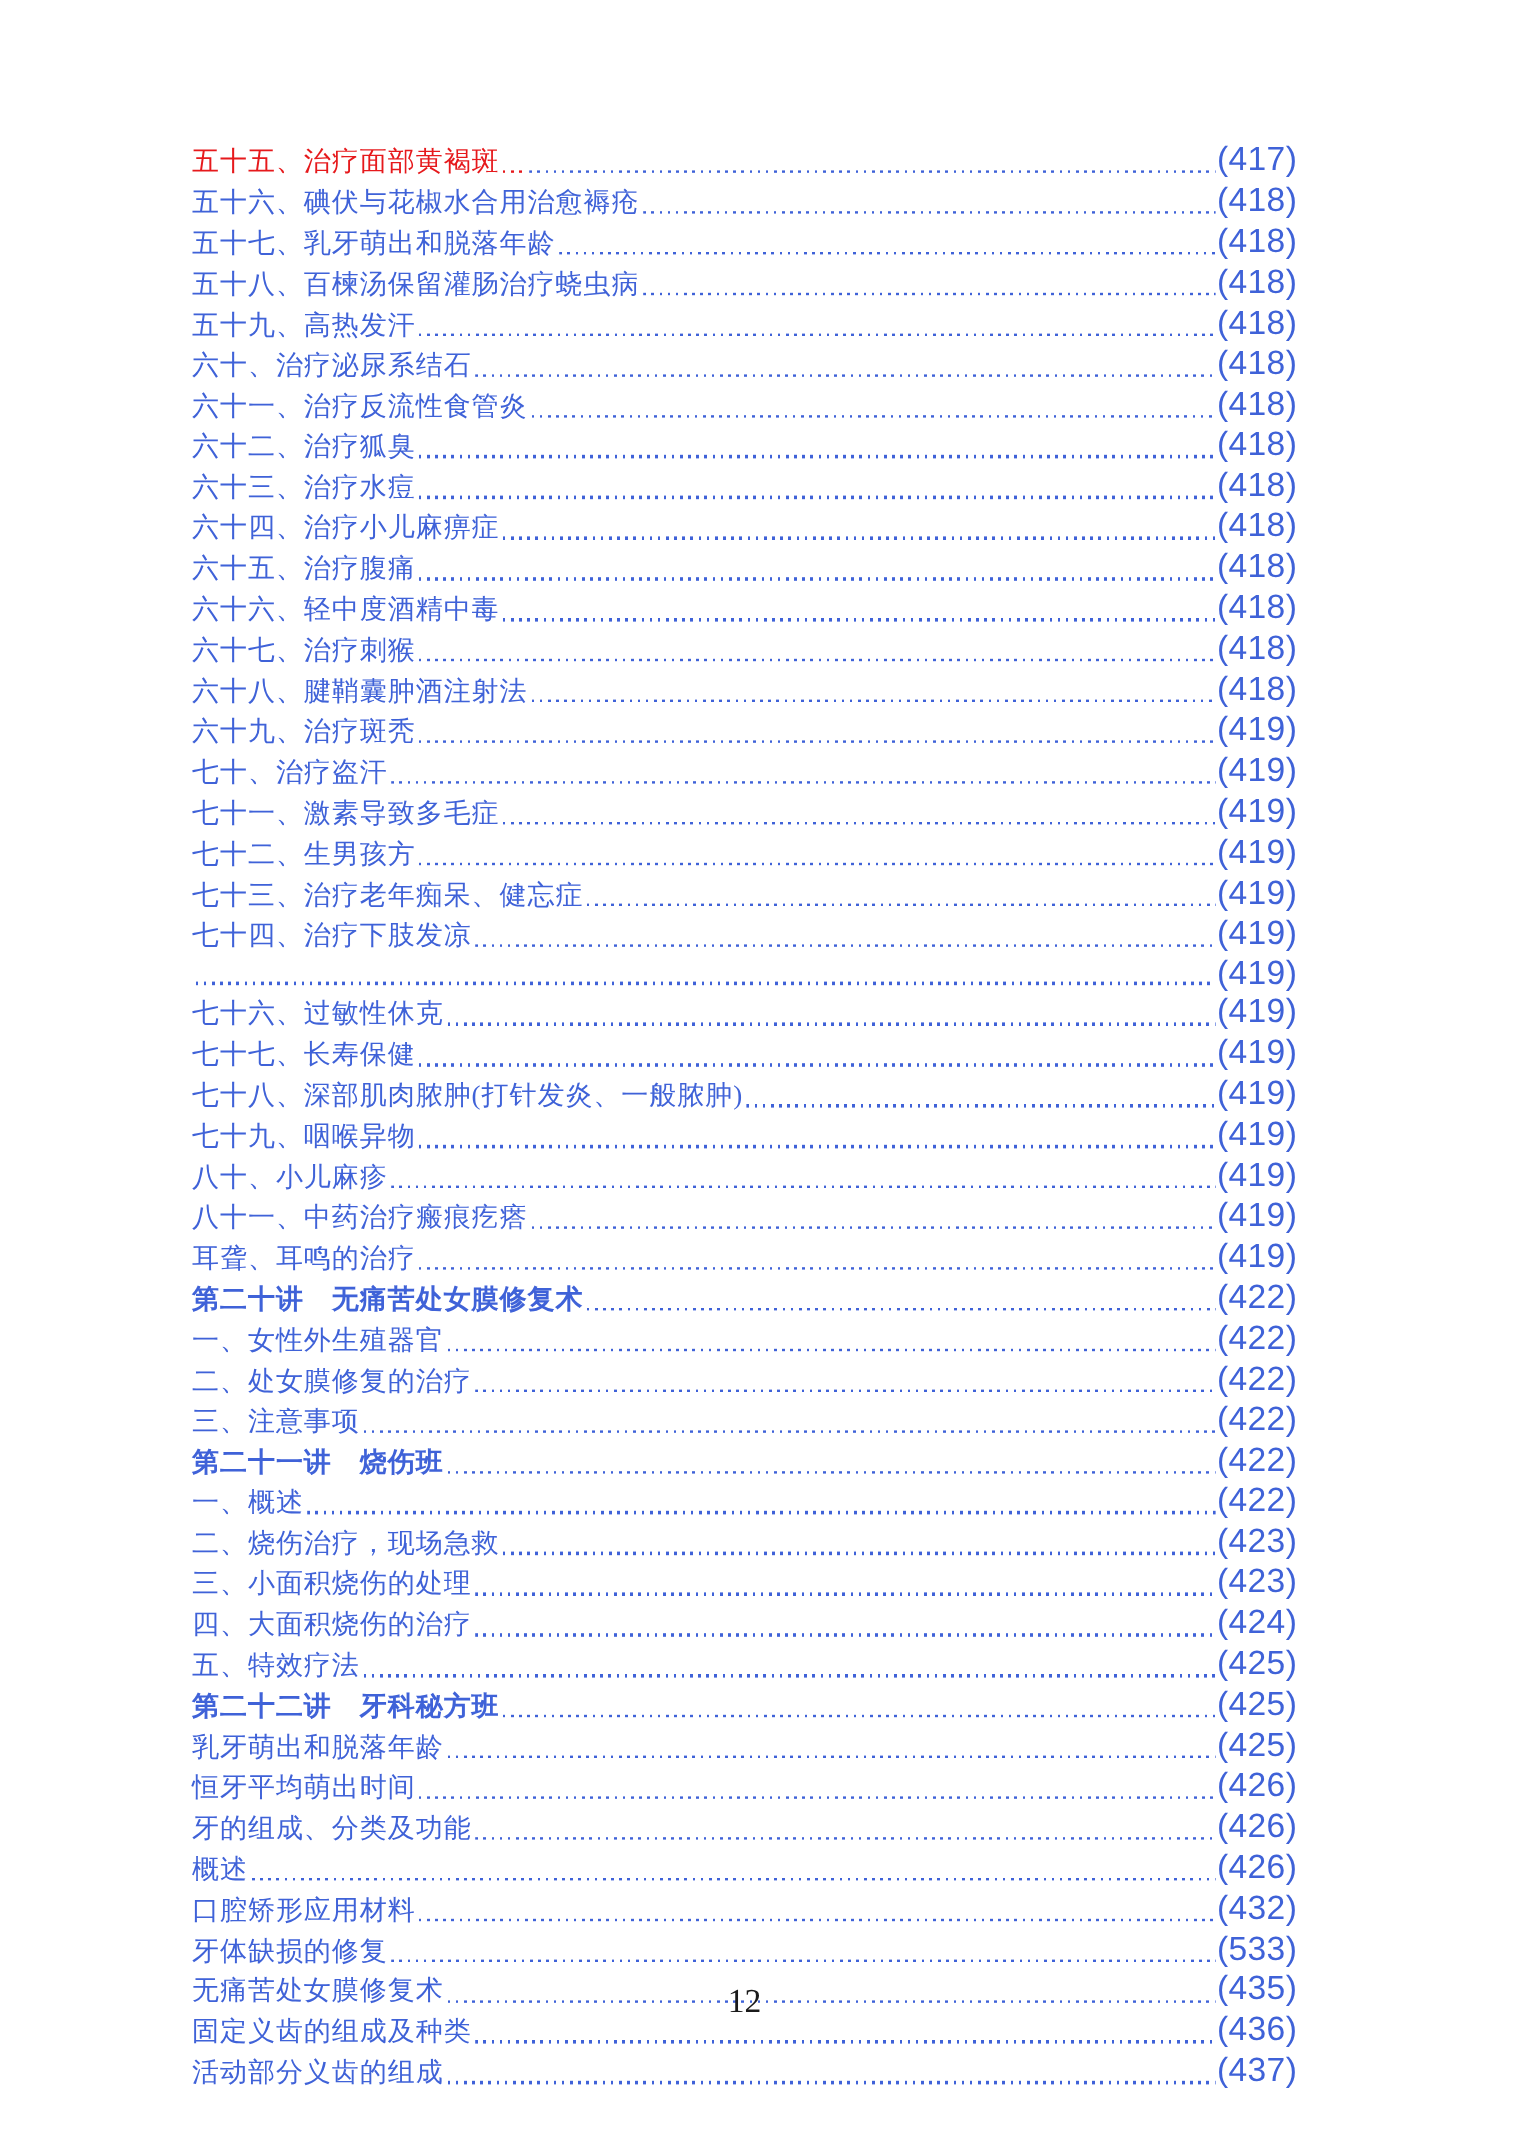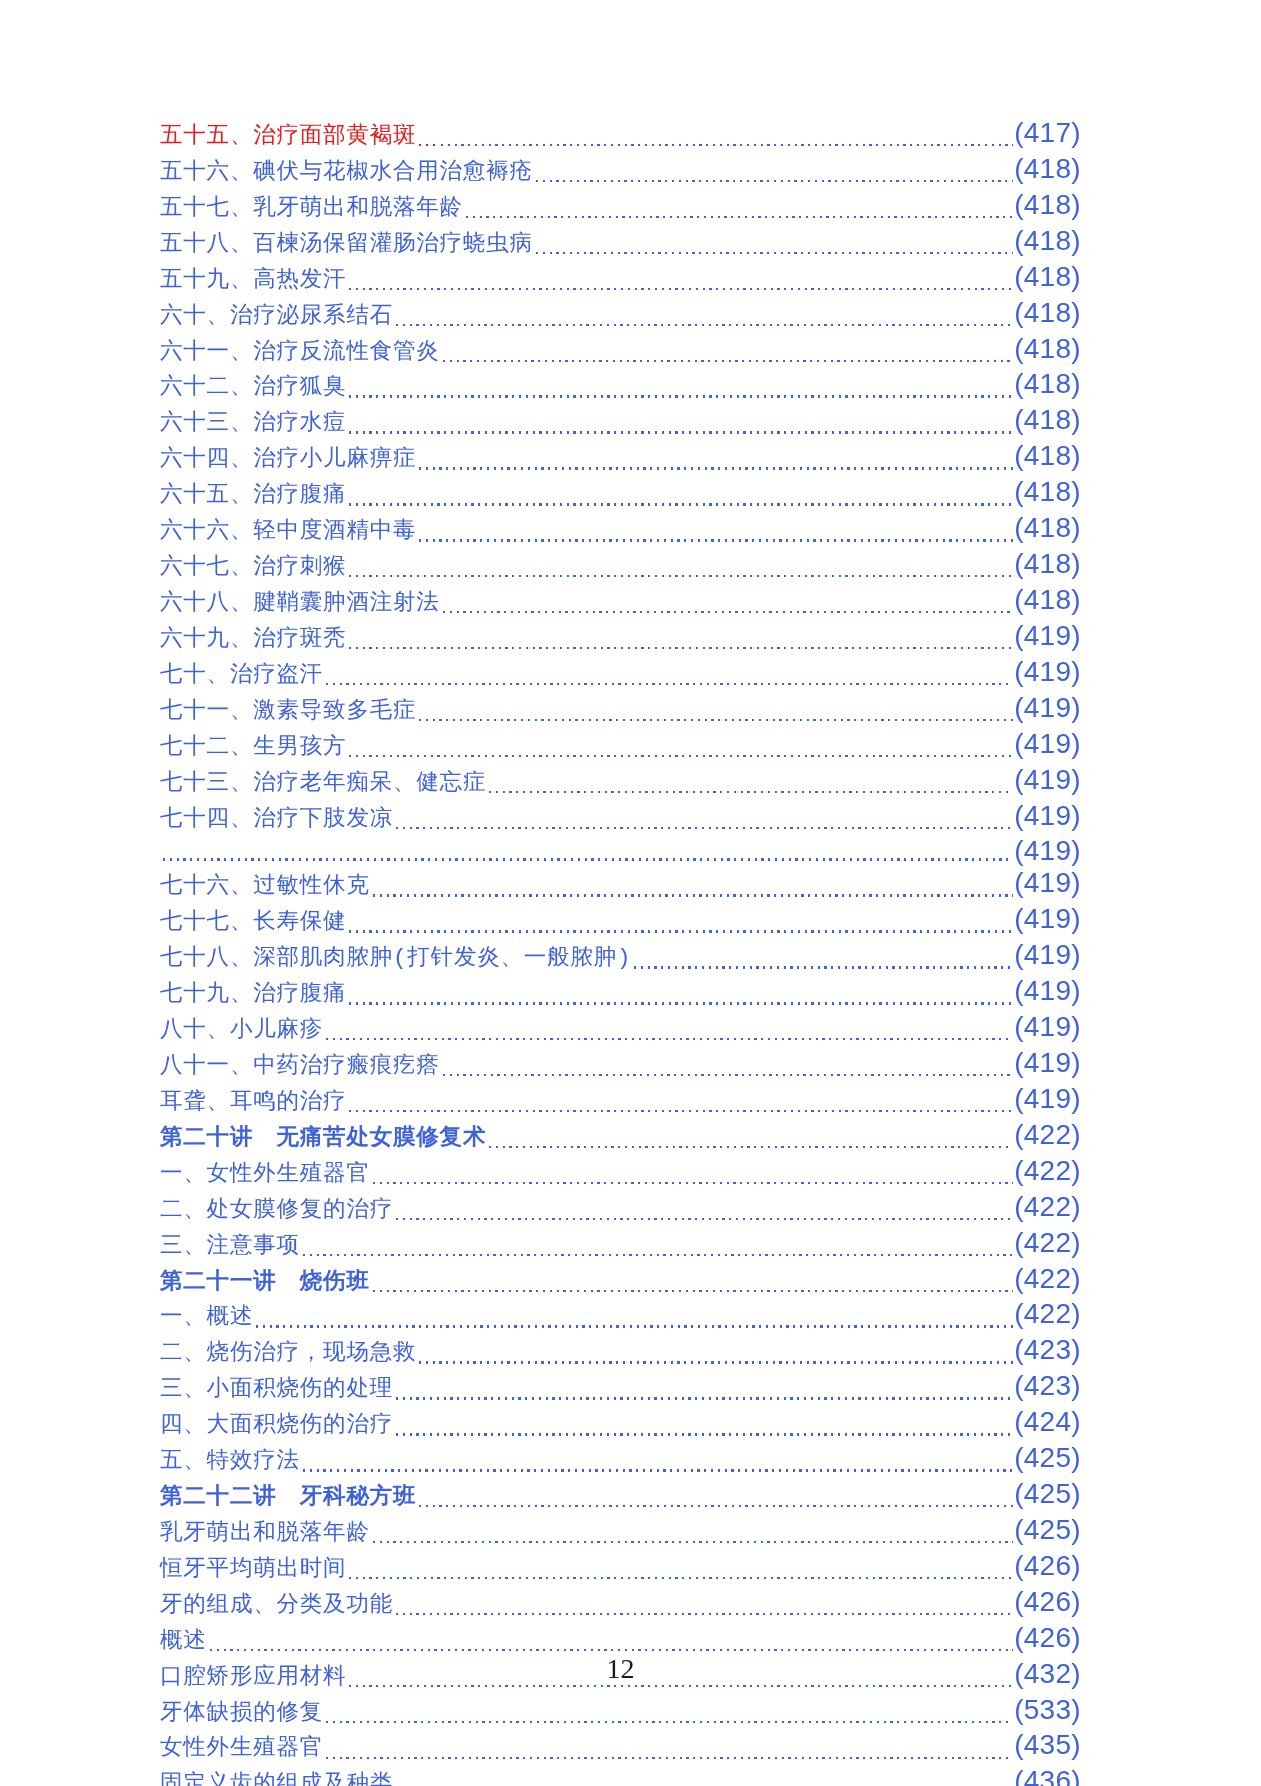--- a/index.html
+++ b/index.html
@@ -30,21 +30,21 @@
   }
   .toc-row {
     display: flex;
     align-items: baseline;
     line-height: 31.92px;
     font-size: 22.5px;
     color: var(--blue);
     white-space: nowrap;
   }
   .toc-label {
-    font-family: Liberation Mono, monospace;
+    font-family: Liberation Serif, serif;
     letter-spacing: 0.8px;
     flex: 0 0 auto;
   }
   .toc-row.bold .toc-label { font-weight: 700; }
   .toc-row.red  .toc-label { color: var(--red); }
   .leader {
     flex: 1 1 auto;
     min-width: 6px;
     align-self: flex-end;
     height: 2.4px;
@@ -219,21 +219,21 @@
       <span class="leader"></span>
       <span class="toc-page">(419)</span>
     </div>
       <div class="toc-row">
       <span class="toc-label">七十八、深部肌肉脓肿(打针发炎、一般脓肿)</span>
 
       <span class="leader"></span>
       <span class="toc-page">(419)</span>
     </div>
       <div class="toc-row">
-      <span class="toc-label">七十九、治疗腹痛</span>
+      <span class="toc-label">七十九、咽喉异物</span>
 
       <span class="leader"></span>
       <span class="toc-page">(419)</span>
     </div>
       <div class="toc-row">
       <span class="toc-label">八十、小儿麻疹</span>
 
       <span class="leader"></span>
       <span class="toc-page">(419)</span>
     </div>
@@ -345,21 +345,21 @@
       <span class="leader"></span>
       <span class="toc-page">(432)</span>
     </div>
       <div class="toc-row">
       <span class="toc-label">牙体缺损的修复</span>
 
       <span class="leader"></span>
       <span class="toc-page">(533)</span>
     </div>
       <div class="toc-row">
-      <span class="toc-label">女性外生殖器官</span>
+      <span class="toc-label">无痛苦处女膜修复术</span>
 
       <span class="leader"></span>
       <span class="toc-page">(435)</span>
     </div>
       <div class="toc-row">
       <span class="toc-label">固定义齿的组成及种类</span>
 
       <span class="leader"></span>
       <span class="toc-page">(436)</span>
     </div>

